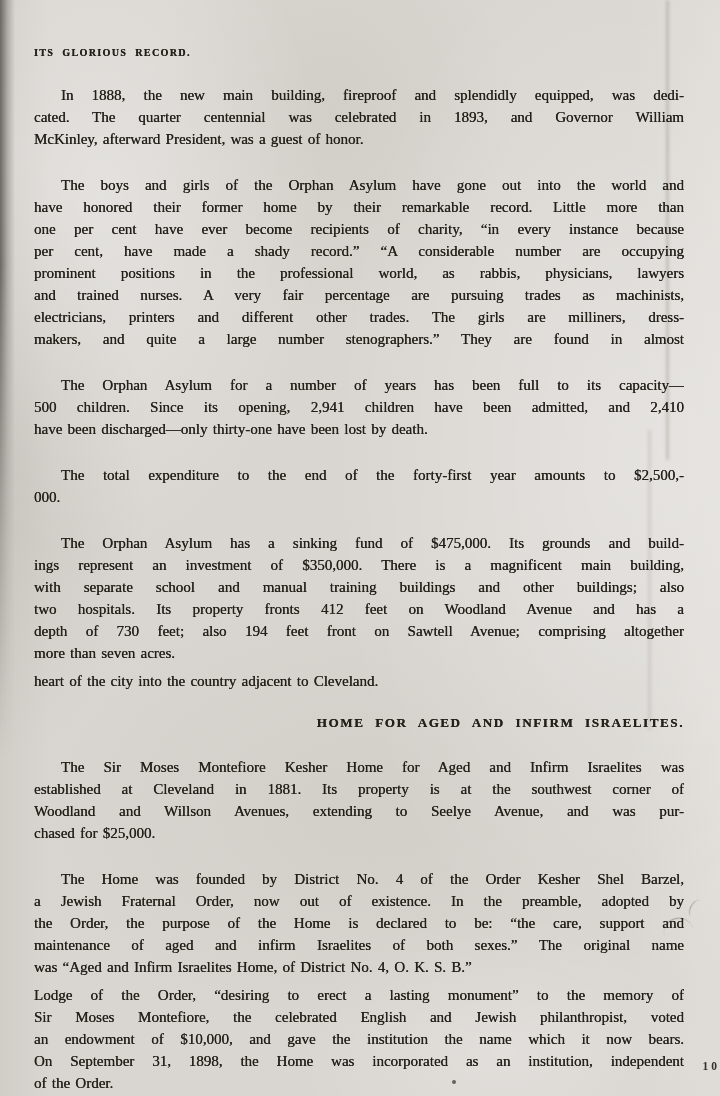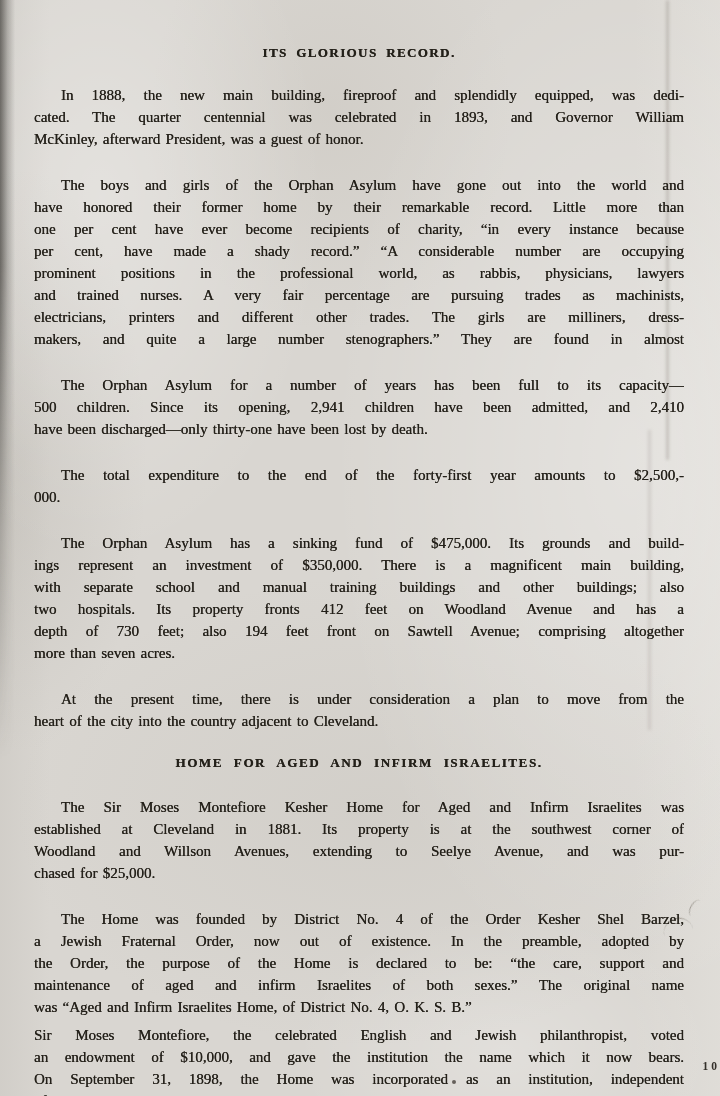--- a/index.html
+++ b/index.html
@@ -72,40 +72,40 @@
   .page-content {
     position: absolute; left: 34px; top: 0;
     width: 650px;
     color: #232019;
     font-size: 15px;
     text-shadow: 0.25px 0 0 rgba(35,30,24,0.75), 0 0 0.5px rgba(35,30,24,0.35);
     word-spacing: 1.5px;
   }
   .running-head {
     margin-top: 46px;
-    text-align: center;
-    font-size: 13px;
+    text-align: left;
+    font-size: 10px;
     font-weight: bold;
     letter-spacing: 1.4px;
     word-spacing: 4px;
     line-height: 14px;
   }
   .para { margin: 6px 0 0 0; }
   .para.first-para { margin-top: 21px; }
   .line {
     height: 22px; line-height: 22px;
     text-align: justify;
     text-align-last: justify;
     overflow: hidden;
   }
   .line.first { text-indent: 27px; margin-top: 24px; }
   .line.last { text-align-last: left; }
   .section-heading {
     margin: 23px 0 26px 0;
-    text-align: center;
+    text-align: right;
     font-size: 13px;
     font-weight: bold;
     letter-spacing: 1.6px;
     word-spacing: 6px;
     line-height: 15px;
   }
   .page-number {
     position: absolute; left: 0; top: 1060px;
     width: 720px;
     text-align: right;
@@ -156,40 +156,40 @@
       </div>
     <div class="para">
         <div class="line first">The Orphan Asylum has a sinking fund of $475,000. Its grounds and build-</div>
         <div class="line">ings represent an investment of $350,000. There is a magnificent main building,</div>
         <div class="line">with separate school and manual training buildings and other buildings; also</div>
         <div class="line">two hospitals. Its property fronts 412 feet on Woodland Avenue and has a</div>
         <div class="line">depth of 730 feet; also 194 feet front on Sawtell Avenue; comprising altogether</div>
         <div class="line last">more than seven acres.</div>
       </div>
     <div class="para">
-        <div class="line first">At the present time, there is under consideration a plan to move from the</div>
         <div class="line last">heart of the city into the country adjacent to Cleveland.</div>
       </div>
 
     <div class="section-heading">HOME FOR AGED AND INFIRM ISRAELITES.</div>
 
     <div class="para">
         <div class="line first">The Sir Moses Montefiore Kesher Home for Aged and Infirm Israelites was</div>
         <div class="line">established at Cleveland in 1881. Its property is at the southwest corner of</div>
         <div class="line">Woodland and Willson Avenues, extending to Seelye Avenue, and was pur-</div>
         <div class="line last">chased for $25,000.</div>
       </div>
     <div class="para">
         <div class="line first">The Home was founded by District No. 4 of the Order Kesher Shel Barzel,</div>
         <div class="line">a Jewish Fraternal Order, now out of existence. In the preamble, adopted by</div>
         <div class="line">the Order, the purpose of the Home is declared to be: “the care, support and</div>
         <div class="line">maintenance of aged and infirm Israelites of both sexes.” The original name</div>
         <div class="line last">was “Aged and Infirm Israelites Home, of District No. 4, O. K. S. B.”</div>
       </div>
     <div class="para">
+        <div class="line">Lodge of the Order, “desiring to erect a lasting monument” to the memory of</div>
         <div class="line">Sir Moses Montefiore, the celebrated English and Jewish philanthropist, voted</div>
         <div class="line">an endowment of $10,000, and gave the institution the name which it now bears.</div>
         <div class="line">On September 31, 1898, the Home was incorporated as an institution, independent</div>
         <div class="line last">of the Order.</div>
       </div>
   </div>
 
   <div class="page-number">10</div>
 </div>
 

